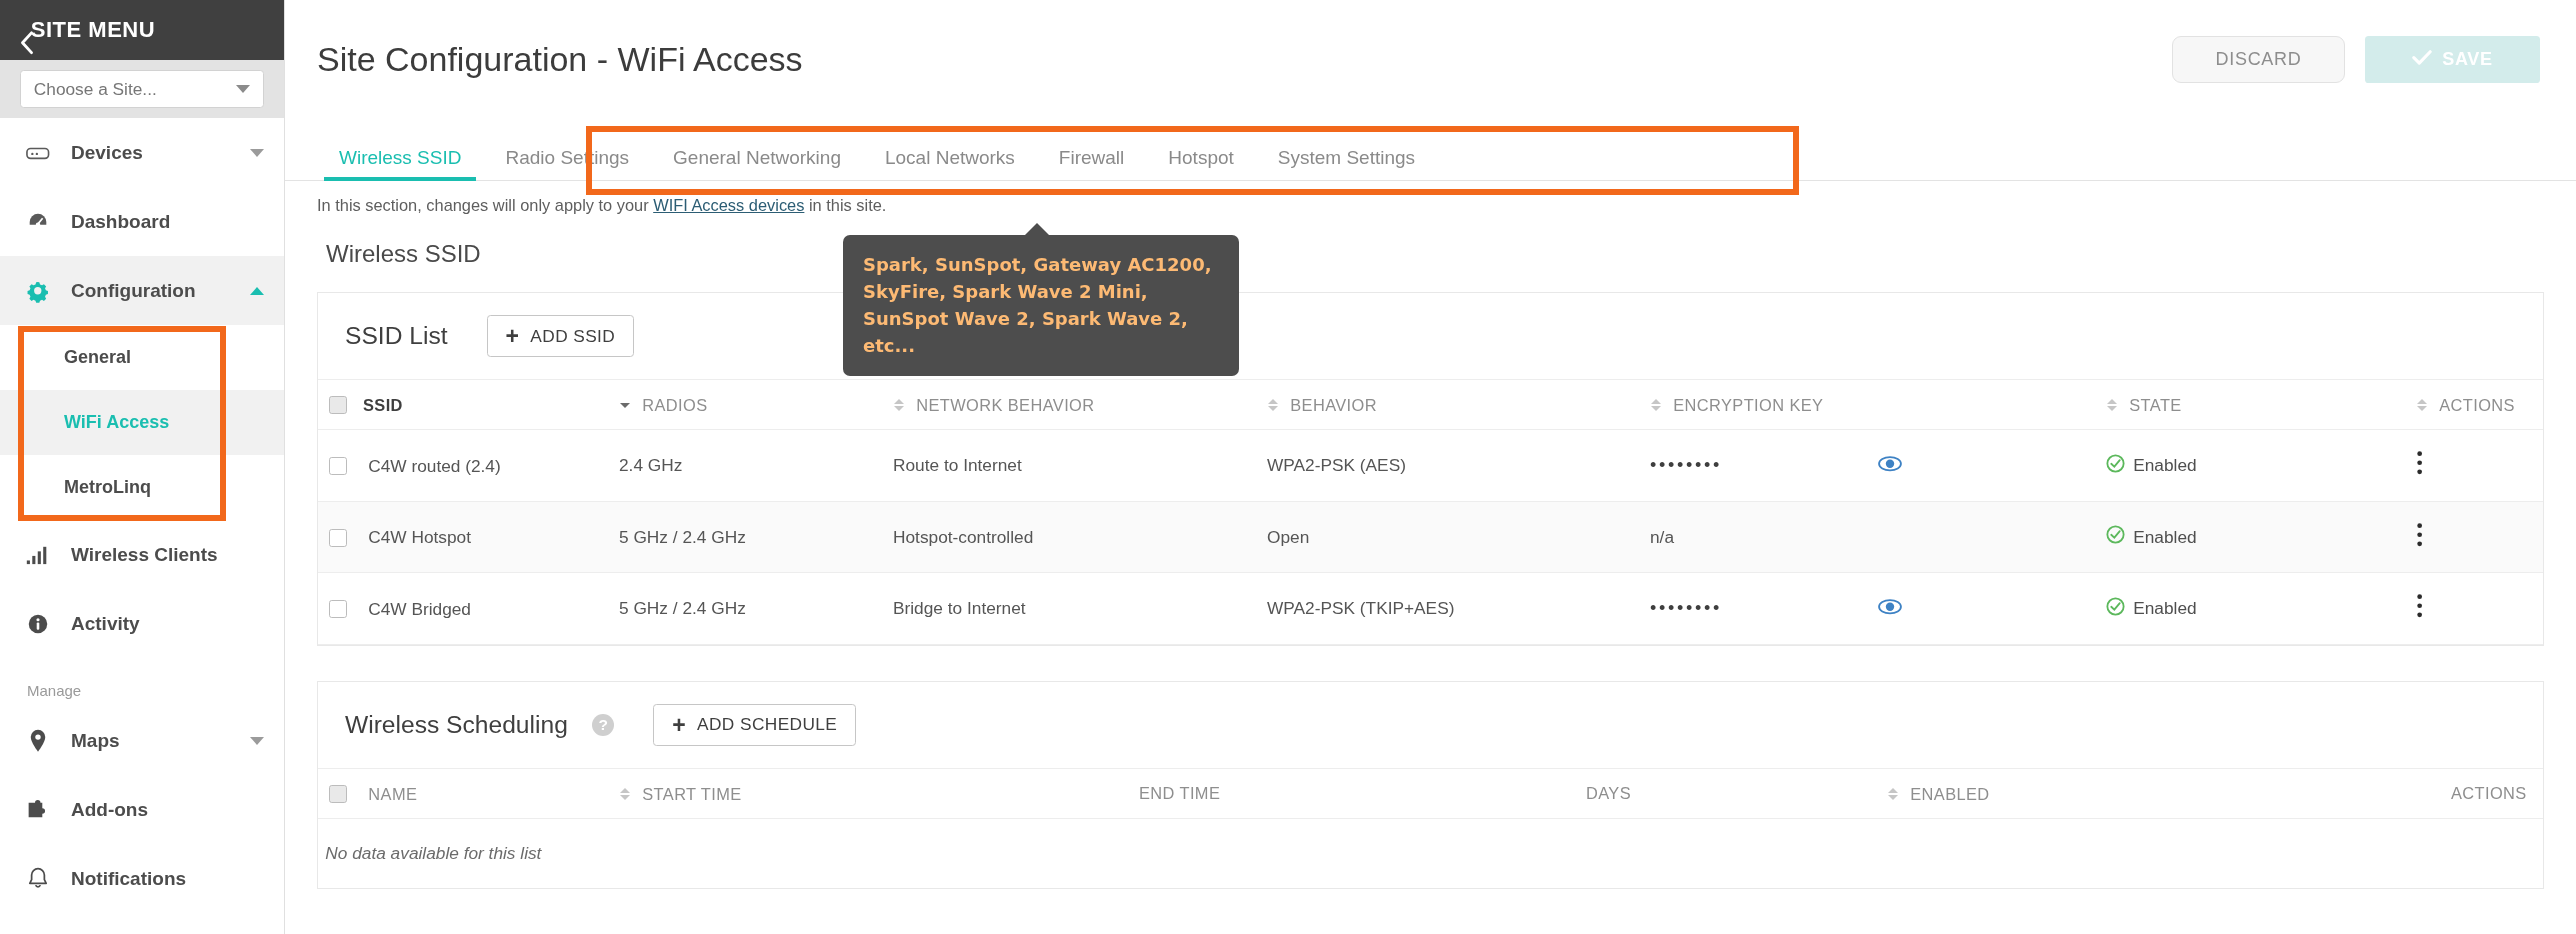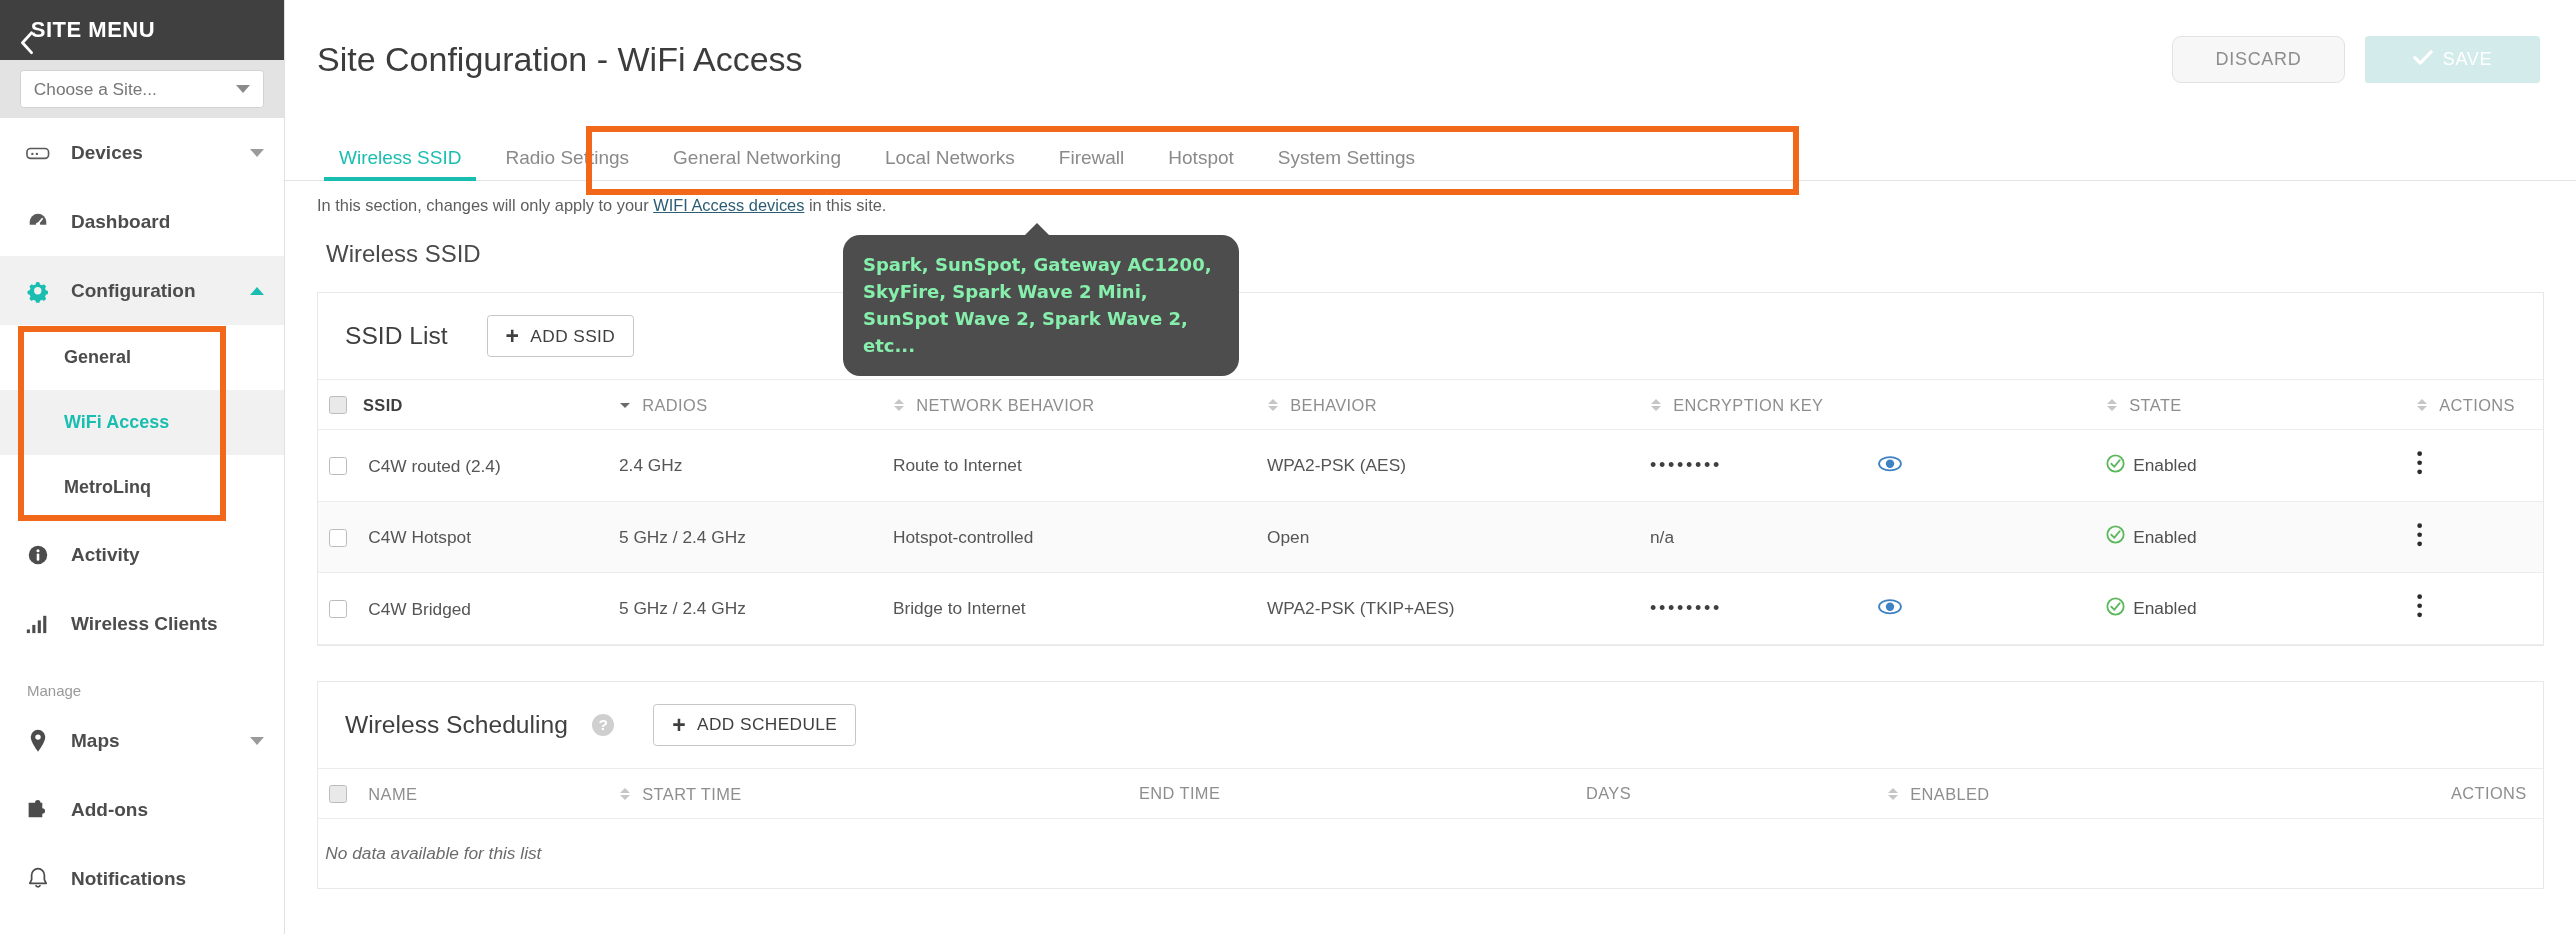--- a/index.html
+++ b/index.html
@@ -97,21 +97,21 @@
   .btn-discard {
     min-width: 173px; height: 47px; border: 0.9px solid #e2e2e2; background: #f7f7f7;
     border-radius: 9px; color: #8d8d8d; font-size: 18px; letter-spacing: 0.7px;
     display: flex; align-items: center; justify-content: center; cursor: pointer;
     font-family: "Liberation Sans", sans-serif;
   }
   .btn-save {
     min-width: 175px; height: 47px; border: none; background: #d3eceb;
     border-radius: 3.6px; color: #ffffff; font-size: 18px; letter-spacing: 0.7px;
     display: flex; align-items: center; justify-content: center; gap: 10px;
-    cursor: pointer; font-family: "Liberation Sans", sans-serif;
+    cursor: pointer; font-family: "Liberation Sans", sans-serif; font-weight: bold;
   }
 
   .tabs-wrap { position: relative; height: 62px; }
   .tabs {
     display: flex; align-items: flex-end; height: 62px;
     padding-left: 32px; gap: 0; border-bottom: 0.9px solid #e3e3e3;
     background:#fff;
   }
   .tab {
     padding: 0 22px 12.8px 22px; font-size: 19px; color: #8a8a8a; cursor: pointer;
@@ -129,21 +129,21 @@
   .note-line a { color: #2c5d74; text-decoration: underline; cursor: pointer; }
 
   .content { padding: 0 32px 0 32px; }
   .section-heading {
     font-size: 24px; color: #4a4a4a; padding: 25.5px 0 24px 9px; font-weight: 400;
   }
 
   
   .tooltip {
     position: absolute; left: 558px; top: 235px; width: 396px;
-    background: #4d4d4d; color: #86efac; border-radius: 17px;
+    background: #4d4d4d; color: #fdba74; border-radius: 7px;
     padding: 15.5px 20px 17.3px 20px; font-size: 18px; line-height: 1.5;
     font-weight: 700; z-index: 60;
     font-family: "DejaVu Sans", sans-serif;
   }
   .tooltip::before {
     content: ""; position: absolute; top: -12px; left: 182px;
     border-left: 12.8px solid transparent; border-right: 12.8px solid transparent;
     border-bottom: 12.8px solid #4d4d4d;
   }
 
@@ -265,39 +265,39 @@
         <div class="subnav-item sel">
           <span>WiFi Access</span>
         </div>
         <div class="subnav-item">
           <span>MetroLinq</span>
         </div>
       </div>
 
       <div class="nav-item">
         <span class="ni-icon">
-          <svg width="24" height="24" viewBox="0 0 26 26">
-              <circle cx="13" cy="13" r="10" fill="#4c4c4c"></circle>
-              <circle cx="13" cy="8.4" r="1.7" fill="#fff"></circle>
-              <rect x="11.6" y="11.3" width="2.8" height="8" rx="1.2" fill="#fff"></rect>
-            </svg>
-        </span>
-        <span class="ni-label">Activity</span>
-      </div>
-
-      <div class="nav-item">
-        <span class="ni-icon">
           <svg width="25.5" height="22" viewBox="0 0 28 24">
               <rect x="2" y="18" width="3.4" height="4" fill="#4c4c4c"></rect>
               <rect x="8" y="13" width="3.4" height="9" fill="#4c4c4c"></rect>
               <rect x="14" y="8" width="3.4" height="14" fill="#4c4c4c"></rect>
               <rect x="20" y="3" width="3.4" height="19" fill="#4c4c4c"></rect>
             </svg>
         </span>
         <span class="ni-label">Wireless Clients</span>
+      </div>
+
+      <div class="nav-item">
+        <span class="ni-icon">
+          <svg width="24" height="24" viewBox="0 0 26 26">
+              <circle cx="13" cy="13" r="10" fill="#4c4c4c"></circle>
+              <circle cx="13" cy="8.4" r="1.7" fill="#fff"></circle>
+              <rect x="11.6" y="11.3" width="2.8" height="8" rx="1.2" fill="#fff"></rect>
+            </svg>
+        </span>
+        <span class="ni-label">Activity</span>
       </div>
 
       <div class="nav-section-label">Manage</div>
 
       <div class="nav-item">
         <span class="ni-icon">
           <svg width="20" height="25.5" viewBox="0 0 22 28">
               <path d="M11 2a8 8 0 0 0-8 8c0 6 8 16 8 16s8-10 8-16a8 8 0 0 0-8-8z" fill="#4c4c4c"></path>
               <circle cx="11" cy="10" r="3" fill="#fff"></circle>
             </svg>

